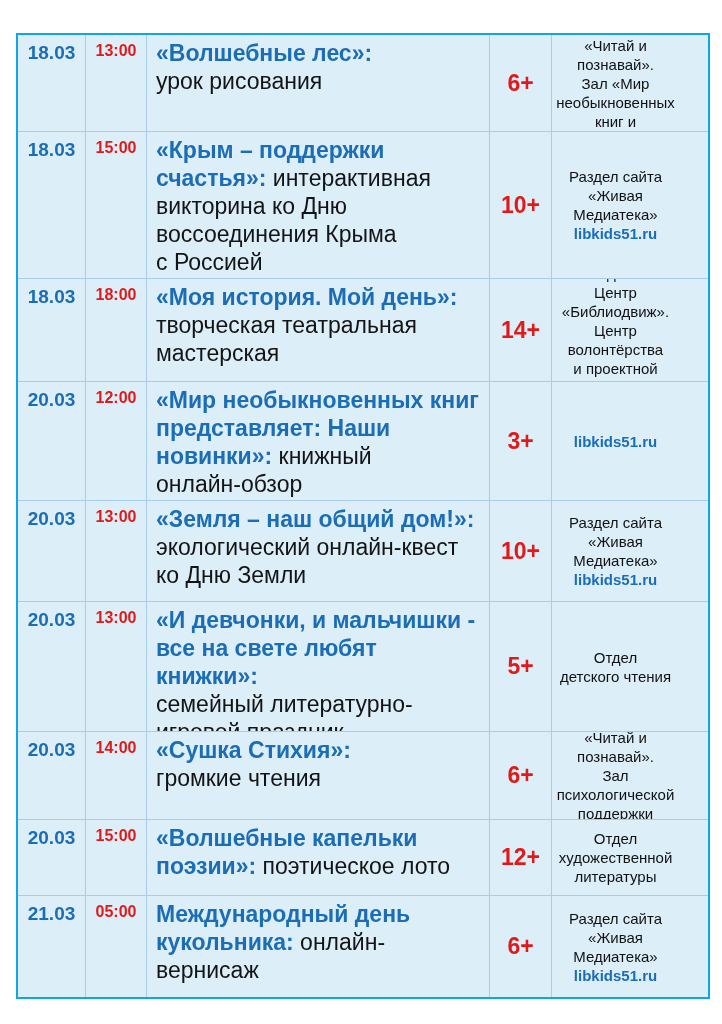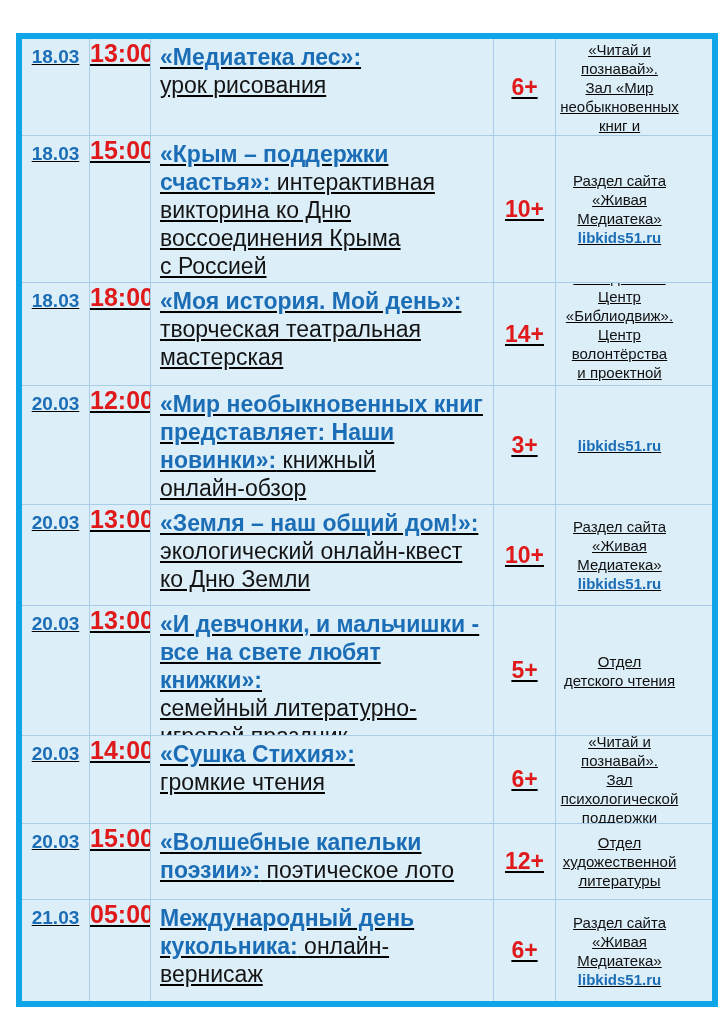--- a/index.html
+++ b/index.html
@@ -7,24 +7,23 @@
     padding: 0;
     background: #ffffff;
     width: 722px;
     height: 1024px;
     font-family: "Liberation Sans", "DejaVu Sans", sans-serif;
     overflow: hidden;
   }
   .schedule-table {
     width: 690px;
     margin: 33px 0 0 16px;
-    border: 6px solid #0ea5e9;
+    border: 2px solid #0ea5e9;
     box-sizing: content-box;
     background: #dceef8;
-    text-decoration: underline;
   }
   .row {
     display: flex;
     box-sizing: border-box;
   }
   .row + .row { border-top: 1px solid #a9cde9; }
   .cell {
     box-sizing: border-box;
     background: #dceef8;
     overflow: hidden;
@@ -34,21 +33,22 @@
     width: 67px;
     text-align: center;
     padding-top: 7px;
     font-size: 19px;
     font-weight: 700;
     color: #1b6db6;
   }
   .cell.time {
     width: 61px;
     text-align: center;
-    font-size: 25px;
+    padding-top: 7px;
+    font-size: 16px;
     font-weight: 700;
     color: #e01a1a;
   }
   .cell.title {
     width: 343px;
     padding: 4px 4px 0 9px;
     font-size: 23px;
     line-height: 28px;
   }
   .t-blue {
@@ -91,21 +91,21 @@
     text-align: right;
   }
 </style>
 </head>
 <body>
 
 <div class="schedule-table">
     <div class="row" style="height: 96px;">
     <div class="cell date">18.03</div>
     <div class="cell time">13:00</div>
-    <div class="cell title"><span class="t-blue">«Медиатека лес»:</span><span class="t-black">
+    <div class="cell title"><span class="t-blue">«Волшебные лес»:</span><span class="t-black">
 урок рисования</span></div>
     <div class="cell age">6+</div>
     <div class="cell venue">
       <span class="v-text">Центр чтения
 «Читай и познавай».
 Зал «Мир
 необыкновенных
 книг и творчества»</span>
       <span class="v-link"></span>
     </div>

